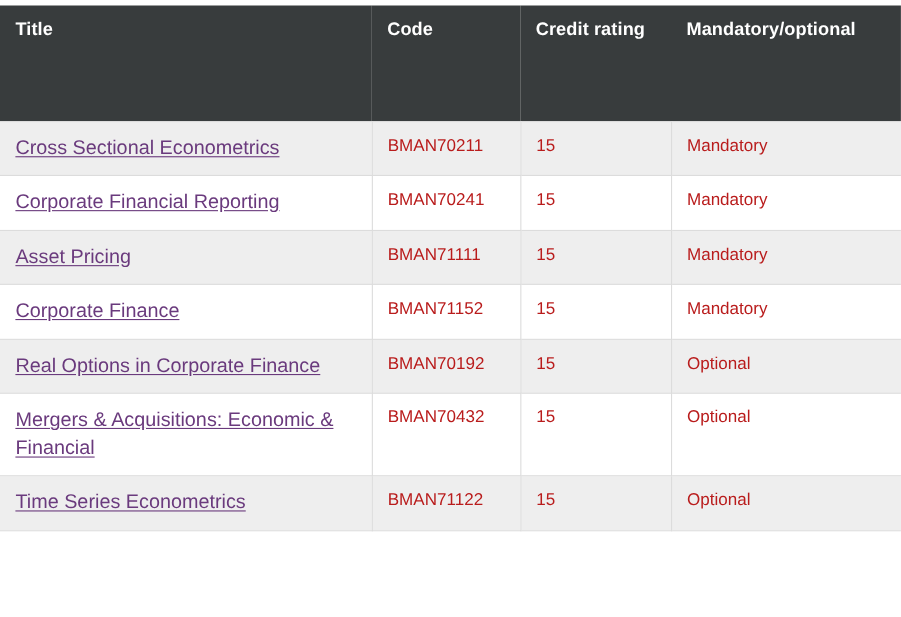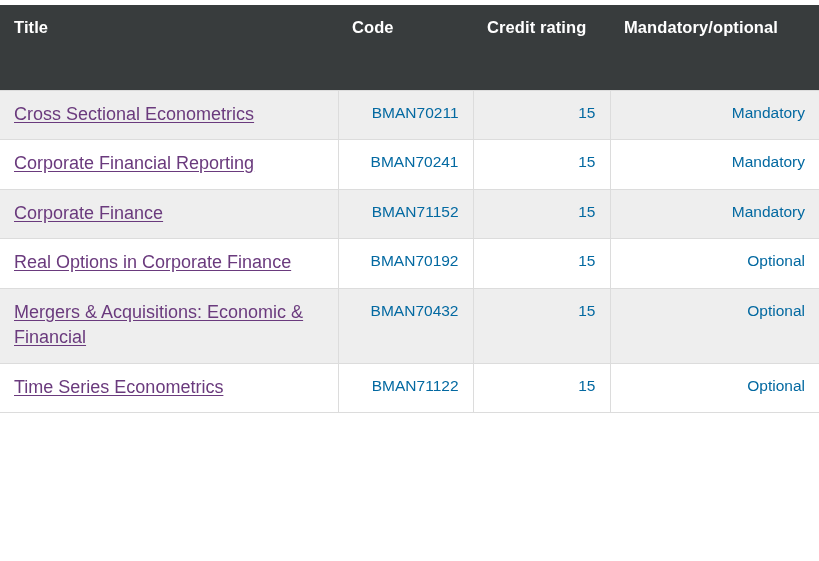--- a/index.html
+++ b/index.html
@@ -43,21 +43,21 @@
     color: #ffffff;
     font-weight: bold;
     font-size: 16.5px;
     text-align: left;
     vertical-align: top;
     padding: 12px 14px 14px 14px;
     line-height: 1.32;
     border: none;
     letter-spacing: 0.1px;
   }
-  thead tr { height: 85px; }
+  thead tr { height: 105px; }
 
   tbody td {
     padding: 11px 14px 12px 14px;
     vertical-align: top;
     font-size: 15.5px;
     line-height: 1.4;
     color: #3c3c3c;
     border-right: 1px solid #dcdcdc;
     border-bottom: 1px solid #dcdcdc;
     height: 21px;
@@ -72,21 +72,21 @@
   tbody tr:first-child td { border-top: 1px solid #dcdcdc; }
 
   a.course-link {
     color: #6a3a7d;
     text-decoration: underline;
     text-underline-offset: 2px;
     cursor: pointer;
     font-size: 18px;
     line-height: 1.42;
   }
-  .code-cell, .credit-cell, .mand-cell { color: #0369a1; text-align: right; }
+  .code-cell, .credit-cell, .mand-cell { color: #b91c1c; }
 </style>
 </head>
 <body>
 
 <div class="page">
   <div class="top-gap"></div>
 
   <table class="course-table">
     <colgroup>
       <col class="c-title">
@@ -109,20 +109,26 @@
           <td class="credit-cell">15</td>
           <td class="mand-cell">Mandatory</td>
         </tr>
         <tr>
           <td><a class="course-link">Corporate Financial Reporting</a></td>
           <td class="code-cell">BMAN70241</td>
           <td class="credit-cell">15</td>
           <td class="mand-cell">Mandatory</td>
         </tr>
         <tr>
+          <td><a class="course-link">Asset Pricing</a></td>
+          <td class="code-cell">BMAN71111</td>
+          <td class="credit-cell">15</td>
+          <td class="mand-cell">Mandatory</td>
+        </tr>
+        <tr>
           <td><a class="course-link">Corporate Finance</a></td>
           <td class="code-cell">BMAN71152</td>
           <td class="credit-cell">15</td>
           <td class="mand-cell">Mandatory</td>
         </tr>
         <tr>
           <td><a class="course-link">Real Options in Corporate Finance</a></td>
           <td class="code-cell">BMAN70192</td>
           <td class="credit-cell">15</td>
           <td class="mand-cell">Optional</td>

